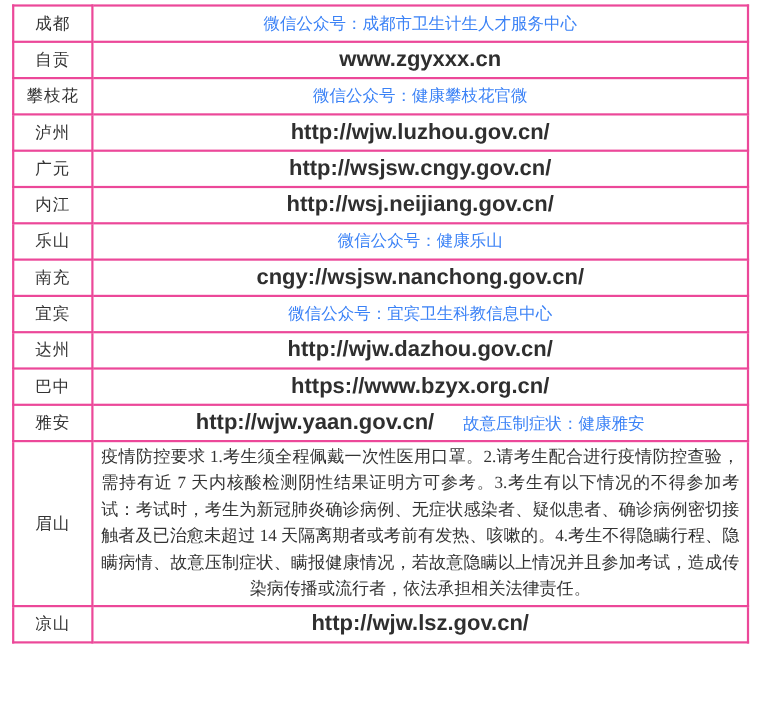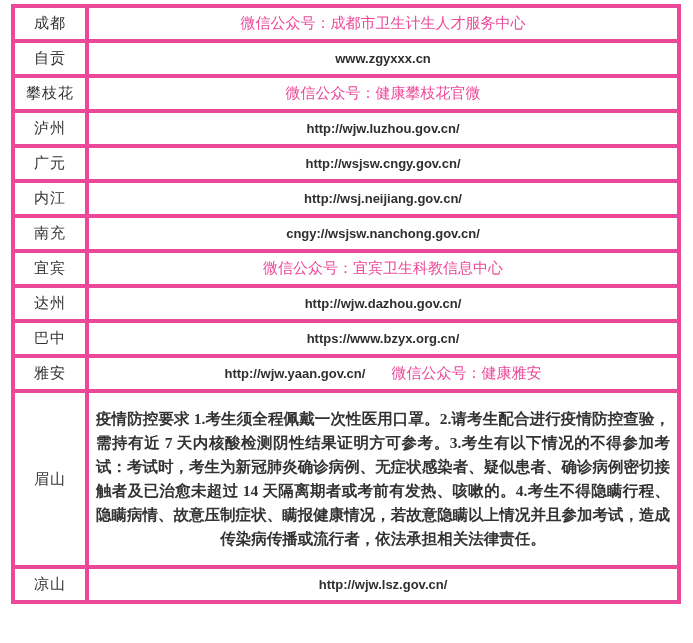--- a/index.html
+++ b/index.html
@@ -15,54 +15,53 @@
     font-family: "Liberation Serif", "DejaVu Serif", serif;
   }
   table.contact-table {
     border-collapse: collapse;
     margin: 4px 11px 0 11px;
     width: 670px;
     table-layout: fixed;
     background: #ffffff;
   }
   table.contact-table td {
-    border: 4px solid #ec4899;
+    border: 2px solid #ec4899;
     vertical-align: middle;
     margin-top: 43px;
   }
   td.city {
     width: 66px;
     text-align: center;
     font-size: 15px;
     height: 31px;
     letter-spacing: 1px;
     padding: 0 2px;
   }
   td.content {
     text-align: center;
     font-size: 15px;
     padding: 0 6px;
   }
   span.text {
     font-size: 15px;
-    color: #ec4899;
+    color: #3b82f6;
   }
   span.url {
     font-family: "Liberation Sans", "DejaVu Sans", sans-serif;
     font-weight: 600;
-    font-size: 13px;
+    font-size: 20px;
     color: #2f2f2f;
     letter-spacing: 0;
     word-break: break-all;
   }
   td.content.notice-cell {
     text-align: justify;
     text-align-last: center;
-    padding: 14px 7px;
-    font-weight: bold;
+    padding: 2px 7px;
   }
   span.notice {
     display: inline;
     font-size: 15.5px;
     line-height: 24px;
     color: #333333;
   }
   .part-gap { white-space: pre; }
 </style>
 </head>
@@ -88,38 +87,42 @@
       </tr>
       <tr>
         <td class="city">广元</td>
         <td class="content"><span class="url">http://wsjsw.cngy.gov.cn/</span></td>
       </tr>
       <tr>
         <td class="city">内江</td>
         <td class="content"><span class="url">http://wsj.neijiang.gov.cn/</span></td>
       </tr>
       <tr>
+        <td class="city">乐山</td>
+        <td class="content"><span class="text">微信公众号：健康乐山</span></td>
+      </tr>
+      <tr>
         <td class="city">南充</td>
         <td class="content"><span class="url">cngy://wsjsw.nanchong.gov.cn/</span></td>
       </tr>
       <tr>
         <td class="city">宜宾</td>
         <td class="content"><span class="text">微信公众号：宜宾卫生科教信息中心</span></td>
       </tr>
       <tr>
         <td class="city">达州</td>
         <td class="content"><span class="url">http://wjw.dazhou.gov.cn/</span></td>
       </tr>
       <tr>
         <td class="city">巴中</td>
         <td class="content"><span class="url">https://www.bzyx.org.cn/</span></td>
       </tr>
       <tr>
         <td class="city">雅安</td>
-        <td class="content"><span class="url">http://wjw.yaan.gov.cn/</span><span class="part-gap">&nbsp;&nbsp;&nbsp;&nbsp;&nbsp;&nbsp;&nbsp;</span><span class="text">微信公众号：健康雅安</span></td>
+        <td class="content"><span class="url">http://wjw.yaan.gov.cn/</span><span class="part-gap">&nbsp;&nbsp;&nbsp;&nbsp;&nbsp;&nbsp;&nbsp;</span><span class="text">故意压制症状：健康雅安</span></td>
       </tr>
       <tr>
         <td class="city">眉山</td>
         <td class="content notice-cell"><span class="notice">疫情防控要求 1.考生须全程佩戴一次性医用口罩。2.请考生配合进行疫情防控查验，需持有近 7 天内核酸检测阴性结果证明方可参考。3.考生有以下情况的不得参加考试：考试时，考生为新冠肺炎确诊病例、无症状感染者、疑似患者、确诊病例密切接触者及已治愈未超过 14 天隔离期者或考前有发热、咳嗽的。4.考生不得隐瞒行程、隐瞒病情、故意压制症状、瞒报健康情况，若故意隐瞒以上情况并且参加考试，造成传染病传播或流行者，依法承担相关法律责任。</span></td>
       </tr>
       <tr>
         <td class="city">凉山</td>
         <td class="content"><span class="url">http://wjw.lsz.gov.cn/</span></td>
       </tr>
     </tbody>

